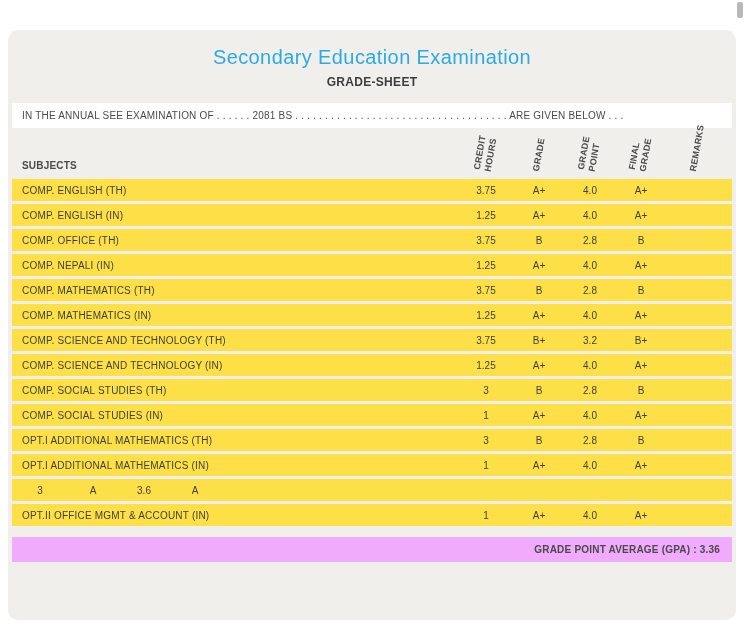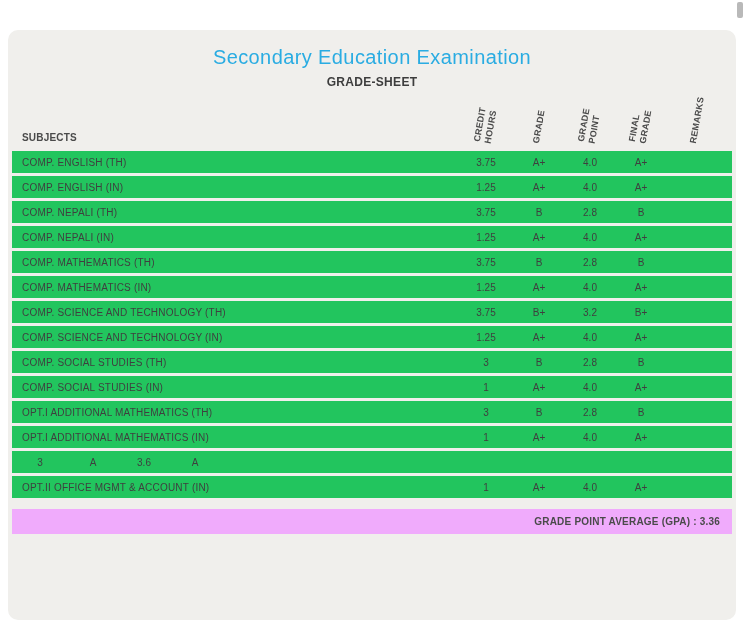--- a/index.html
+++ b/index.html
@@ -42,21 +42,21 @@
   .vcell { position:relative; height:46px; }
   .vtext {
     position:absolute; bottom:5px; left:calc(50% + 8px);
     transform:rotate(-80deg); transform-origin:0 100%;
     font-size:9px; font-weight:700; color:#4a4a4a; line-height:1.25;
     letter-spacing:.2px;
   }
   .vtext.wrap2 { width:40px; white-space:normal; }
   .vtext.one   { white-space:nowrap; left:calc(50% + 3px); }
   .row {
-    background:#22c55e; display:flex; align-items:center;
+    background:#fde047; display:flex; align-items:center;
     height:22px; margin-bottom:3px; font-size:10px; color:#3f3f3f;
   }
   .cell { text-align:center; }
   .c-subject { flex:1; text-align:left; padding-left:10px; letter-spacing:.2px; }
   .c-credit  { width:56px; }
   .c-grade   { width:50px; }
   .c-gpoint  { width:52px; }
   .c-fgrade  { width:50px; }
   .c-remarks { width:60px; margin-right:6px; }
   .gpa-row {
@@ -70,20 +70,27 @@
 
 <div class="scroll-thumb"></div>
 
 <div class="panel">
 
   <div class="title">Secondary Education Examination</div>
   <div class="subtitle">GRADE-SHEET</div>
 
 
 
+  <div class="info-row">
+    <span>IN THE ANNUAL SEE EXAMINATION OF</span>
+    <span>. . . . . .</span>
+    <span>2081 BS</span>
+    <span>. . . . . . . . . . . . . . . . . . . . . . . . . . . . . . . . . . . .</span>
+    <span>ARE GIVEN BELOW . . .</span>
+  </div>
 
   <div class="thead">
     <div class="th-subjects">SUBJECTS</div>
     <div class="vcell c-credit">
       <span class="vtext wrap2">CREDIT HOURS</span>
     </div>
     <div class="vcell c-grade">
       <span class="vtext one">GRADE</span>
     </div>
     <div class="vcell c-gpoint">
@@ -110,21 +117,21 @@
   <div class="row">
     <div class="cell c-subject">COMP. ENGLISH (IN)</div>
     <div class="cell c-credit">1.25</div>
     <div class="cell c-grade">A+</div>
     <div class="cell c-gpoint">4.0</div>
     <div class="cell c-fgrade">A+</div>
     <div class="cell c-remarks"></div>
   </div>
 
   <div class="row">
-    <div class="cell c-subject">COMP. NEPALI (TH)</div>
+    <div class="cell c-subject">COMP. OFFICE (TH)</div>
     <div class="cell c-credit">3.75</div>
     <div class="cell c-grade">B</div>
     <div class="cell c-gpoint">2.8</div>
     <div class="cell c-fgrade">B</div>
     <div class="cell c-remarks"></div>
   </div>
 
   <div class="row">
     <div class="cell c-subject">COMP. NEPALI (IN)</div>
     <div class="cell c-credit">1.25</div>

